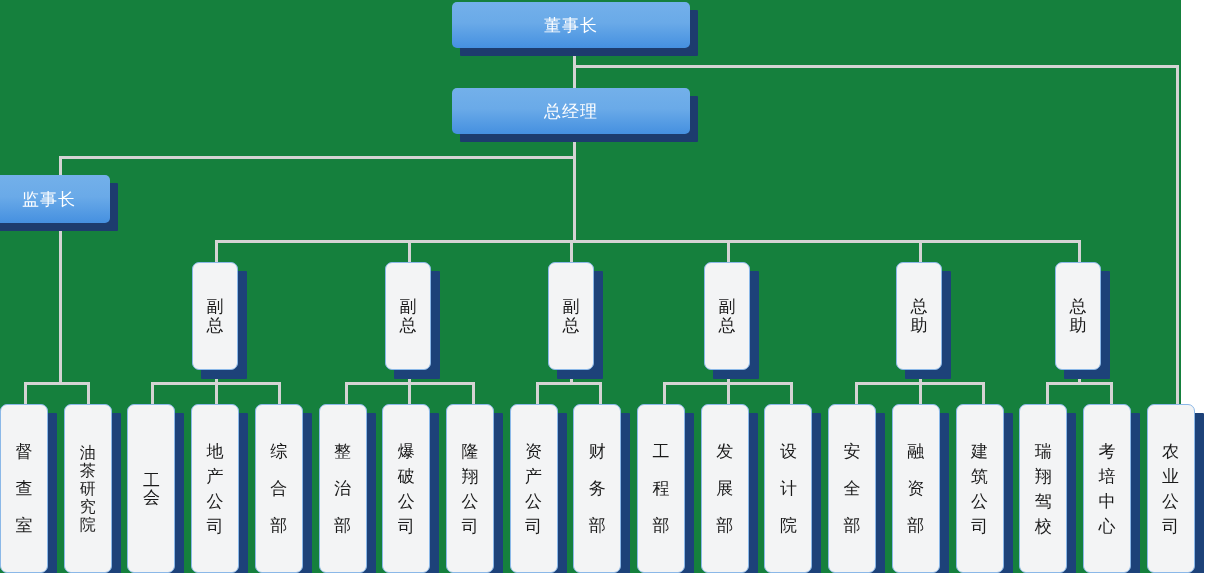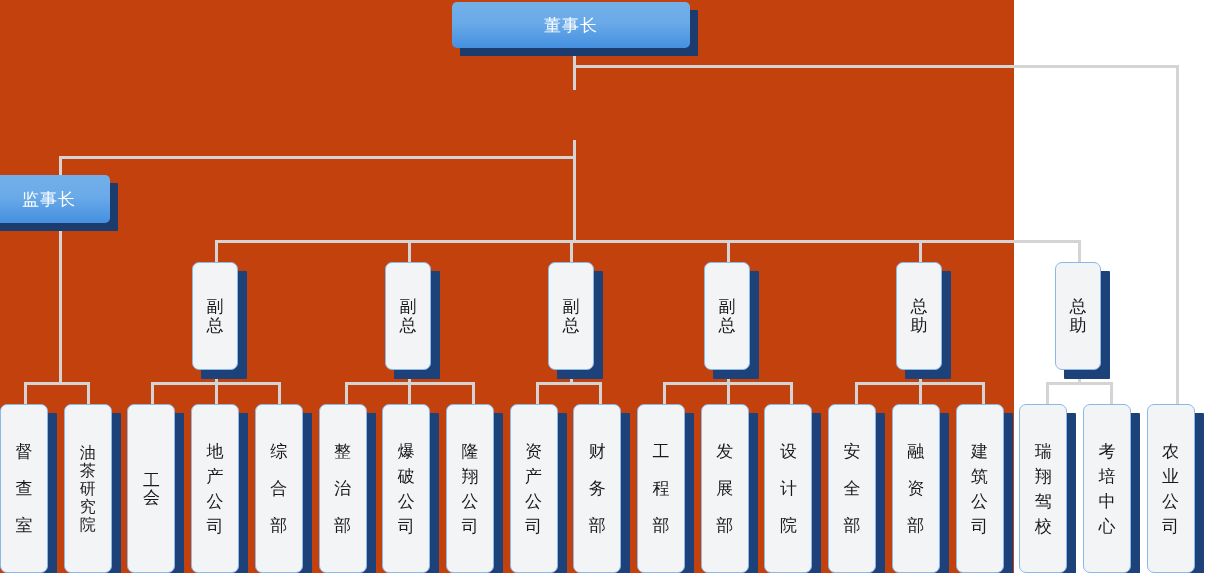--- a/index.html
+++ b/index.html
@@ -1,20 +1,20 @@
 <!DOCTYPE html>
 <html><head>
 <meta charset="utf-8">
 <style>
   html,body{margin:0;padding:0;background:#ffffff;}
   body{
     font-family:"DejaVu Sans","Liberation Sans",sans-serif;
     width:1209px;height:573px;overflow:hidden;
   }
-  #chart{position:relative;width:1014px;height:573px;background:#c2410c;font-family:Liberation Serif, serif;}
+  #chart{position:relative;width:1181px;height:573px;background:#15803d;font-family:Liberation Serif, serif;}
 
   
   .line{position:absolute;background:#d4d4d4;}
   .line.v{width:3px;}
   .line.h{height:3px;}
 
   
   .exec{
     position:absolute;
     box-sizing:border-box;
@@ -119,20 +119,24 @@
   <div class="line v" style="left:1078px;top:370px;height:14px;"></div>
   <div class="line h" style="left:1046px;top:382px;width:66px;"></div>
   <div class="line v" style="left:1046px;top:382px;height:24px;"></div>
   <div class="line v" style="left:1110px;top:382px;height:24px;"></div>
 
   <div class="execwrap" style="left:452px;top:2px;width:238px;height:46px;">
     <div class="shadow"></div>
     <div class="exec" style="left:0;top:0;width:238px;height:46px;">董事长</div>
   </div>
 
+  <div class="execwrap" style="left:452px;top:88px;width:238px;height:46px;">
+    <div class="shadow"></div>
+    <div class="exec" style="left:0;top:0;width:238px;height:46px;">总经理</div>
+  </div>
 
   <div class="execwrap" style="left:-12px;top:175px;width:122px;height:48px;">
     <div class="shadow"></div>
     <div class="exec" style="left:0;top:0;width:122px;height:48px;">监事长</div>
   </div>
 
   <div class="unitwrap" style="left:192px;top:262px;width:46px;height:108px;">
     <div class="shadow"></div>
     <div class="unit mid" style="width:46px;height:108px;">
       <span class="ch">副</span>

